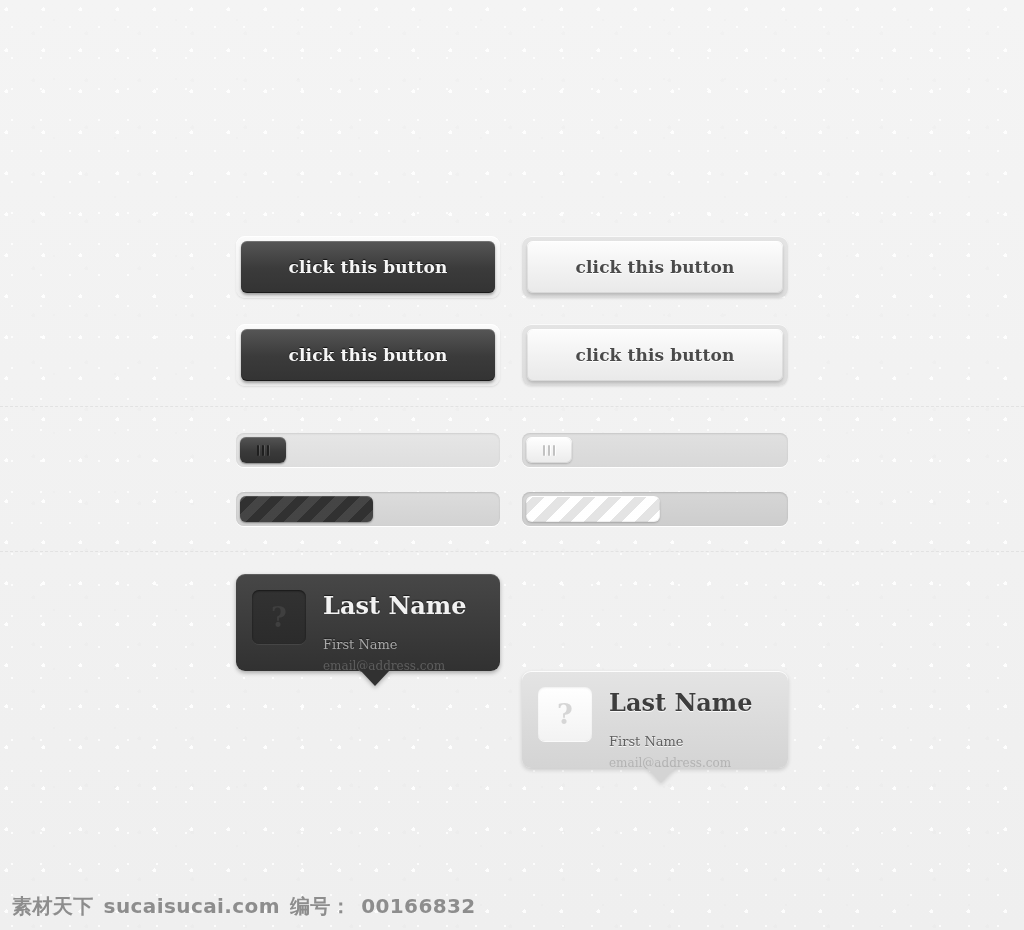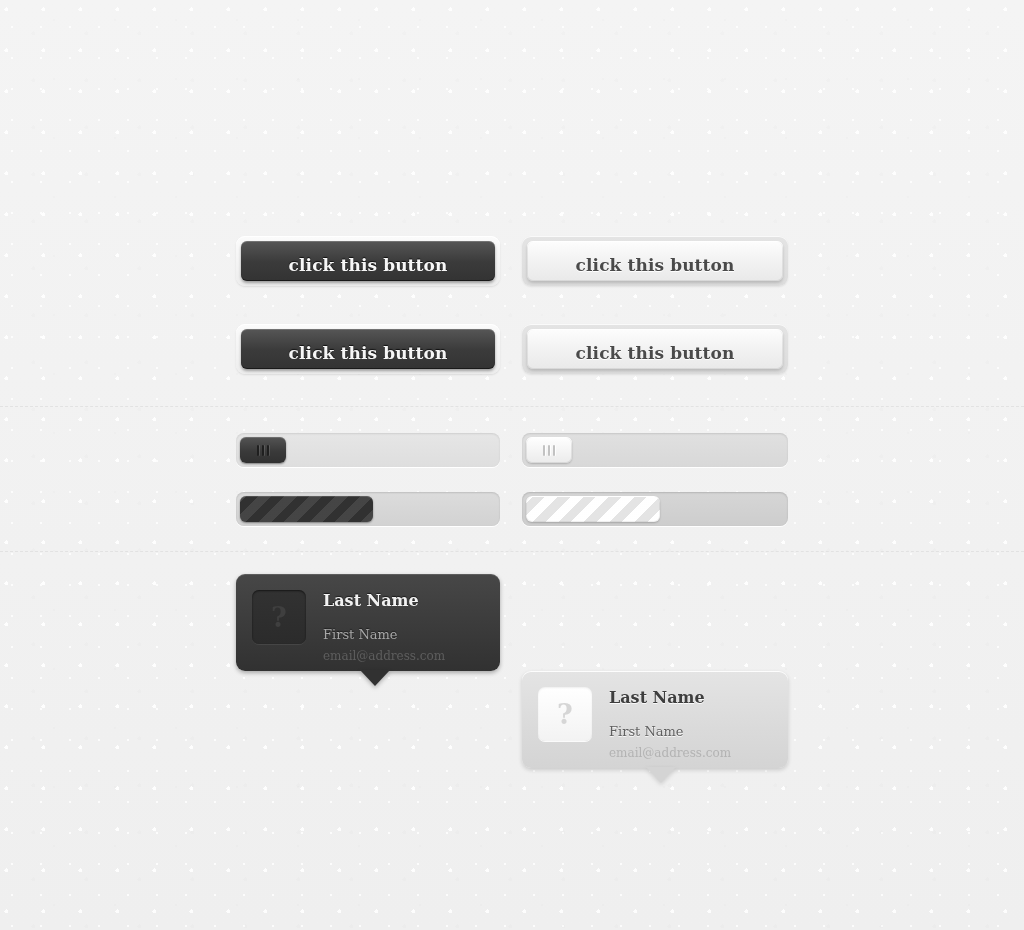--- a/index.html
+++ b/index.html
@@ -50,21 +50,21 @@
     box-shadow: 0 1px 2px rgba(0,0,0,.10), inset 0 1px 0 #fff;
   }
   .btn-bezel.light {
     background: linear-gradient(#e4e4e4, #dcdcdc);
     box-shadow: 0 1px 2px rgba(0,0,0,.08), inset 0 1px 0 rgba(255,255,255,.8);
   }
 
   .btn {
     display: block;
     width: 100%;
-    height: 40px;
+    height: 52px;
     border: 0;
     border-radius: 6px;
     font-family: "DejaVu Serif", "Liberation Serif", serif;
     font-size: 17px;
     font-weight: 700;
     letter-spacing: .1px;
     cursor: pointer;
     line-height: 48px;
     text-align: center;
   }
@@ -215,21 +215,21 @@
     color: #3f3f3f;
     box-shadow: inset 0 1px 2px rgba(0,0,0,.6), 0 1px 0 rgba(255,255,255,.07);
   }
   .avatar.light {
     background: linear-gradient(#ffffff, #f3f3f3);
     color: #d6d6d6;
     box-shadow: inset 0 1px 2px rgba(0,0,0,.07), 0 1px 0 rgba(255,255,255,.9);
   }
 
   .card-text { padding-top: 1px; }
-  .last-name { font-size: 16px; font-weight: 700; line-height: 1.25; }
+  .last-name { font-size: 24px; font-weight: 700; line-height: 1.25; }
   .first-name { font-size: 13px; line-height: 1.5; margin-top: 14px; }
   .email { font-size: 12px; line-height: 1.9; }
 
   .card.dark  .last-name  { color: #f2f2f2; text-shadow: 0 -1px 1px rgba(0,0,0,.6); }
   .card.dark  .first-name { color: #a8a8a8; text-shadow: 0 -1px 1px rgba(0,0,0,.5); }
   .card.dark  .email      { color: #5e5e5e; }
   .card.light .last-name  { color: #3e3e3e; text-shadow: 0 1px 0 rgba(255,255,255,.85); }
   .card.light .first-name { color: #5f5f5f; text-shadow: 0 1px 0 rgba(255,255,255,.8); }
   .card.light .email      { color: #b3b3b3; }
 
@@ -338,14 +338,17 @@
       <div class="avatar light">?</div>
       <div class="card-text">
         <div class="last-name">Last Name</div>
         <div class="first-name">First Name</div>
         <div class="email">email@address.com</div>
       </div>
     </div>
     <div class="card-pointer light"></div>
   </div>
 
+  <div class="watermark">
+    <span class="wm-seg">素材天下</span><span class="wm-seg">sucaisucai.com</span><span class="wm-seg">编号：</span><span>00166832</span>
+  </div>
 
 </div>
 
 </body></html>

